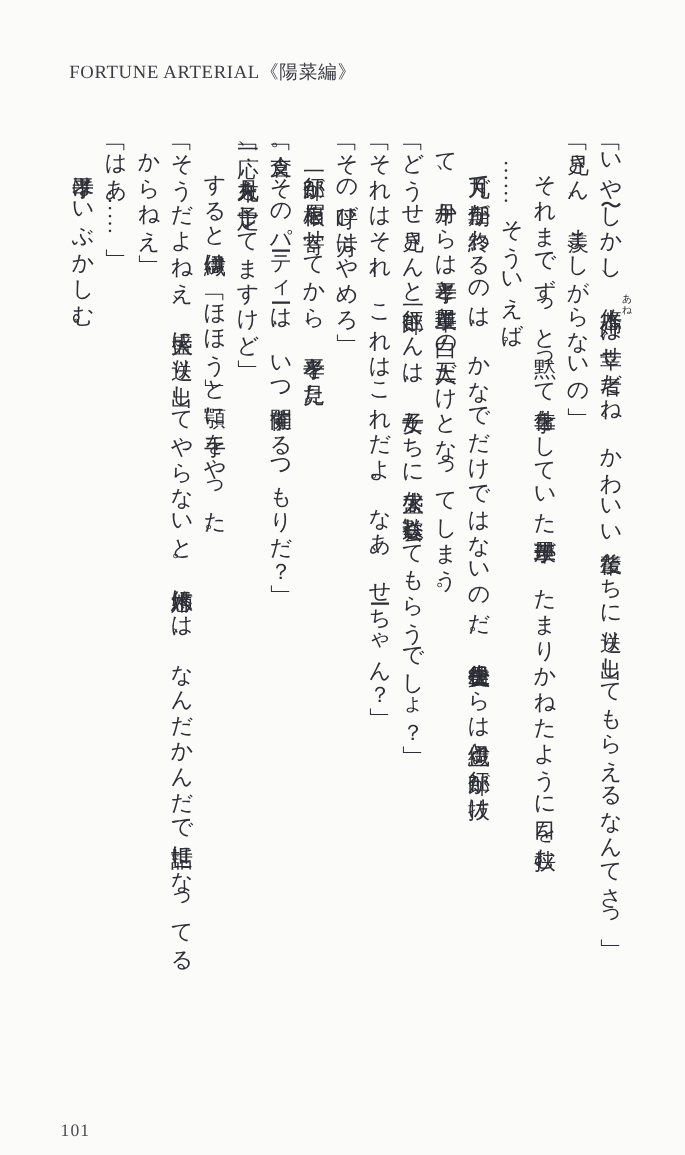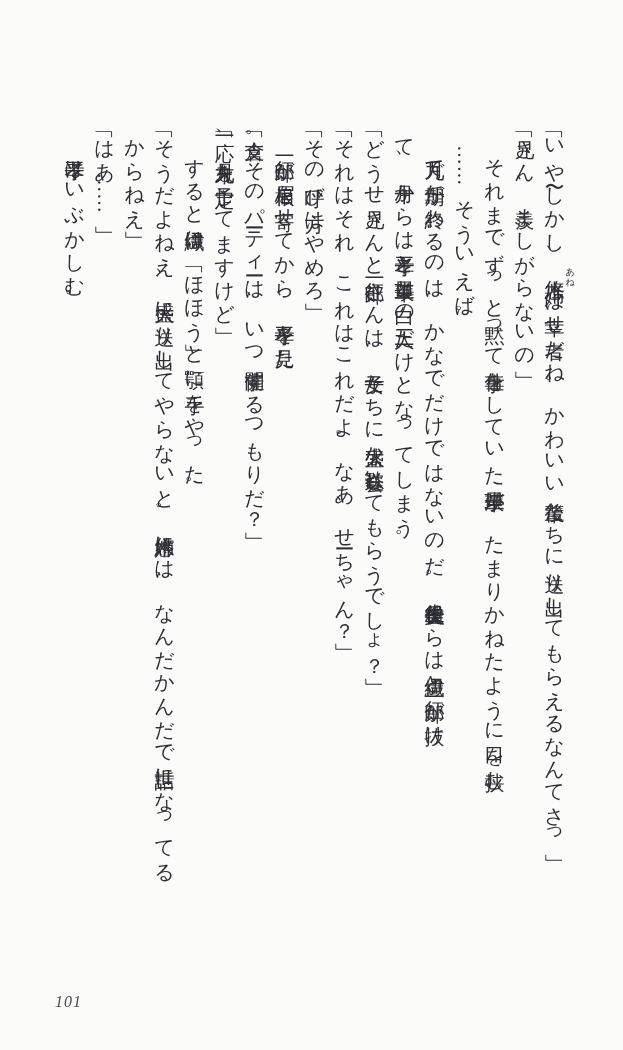--- a/index.html
+++ b/index.html
@@ -48,32 +48,32 @@
     ruby-align: center;
   }
   ruby rt {
     font-size: 9px;
     letter-spacing: 0;
     color: #2e2e36;
   }
   .page-number {
     position: absolute;
     left: 55px;
-    top: 993px;
-    font-style: italic;
+    top: 1020px;
     font-size: 16px;
     letter-spacing: 1px;
     color: #4b4b52;
   }
 </style>
 </head>
 <body>
 
 <div class="page">
 
+  <div class="running-header">FORTUNE ARTERIAL《陽菜編》</div>
 
   <div class="text-block">
       <p class="text-line">「いや〜しかし、悠木<ruby>姉<rt>あね</rt></ruby>は幸せ者だね。かわいい後輩たちに送り出してもらえるなんてさっ」</p>
       <p class="text-line">「兄さん、羨ましがらないの」</p>
       <p class="text-line indent">それまでずっと黙って仕事をしていた瑛里華が、たまりかねたように口を挟む。</p>
       <p class="text-line indent">……そういえば。</p>
       <p class="text-line indent">九月で任期が終わるのは、かなでだけではないのだ。生徒会役員からは伊織と征一郎が抜け</p>
       <p class="text-line">て、十月からは孝平と瑛里華と白の三人だけとなってしまう。</p>
       <p class="text-line">「どうせ兄さんと征一郎さんは、女子たちに盛大な歓送会してもらうでしょ？」</p>
       <p class="text-line">「それはそれ、これはこれだよ。なあ、せーちゃん？」</p>

